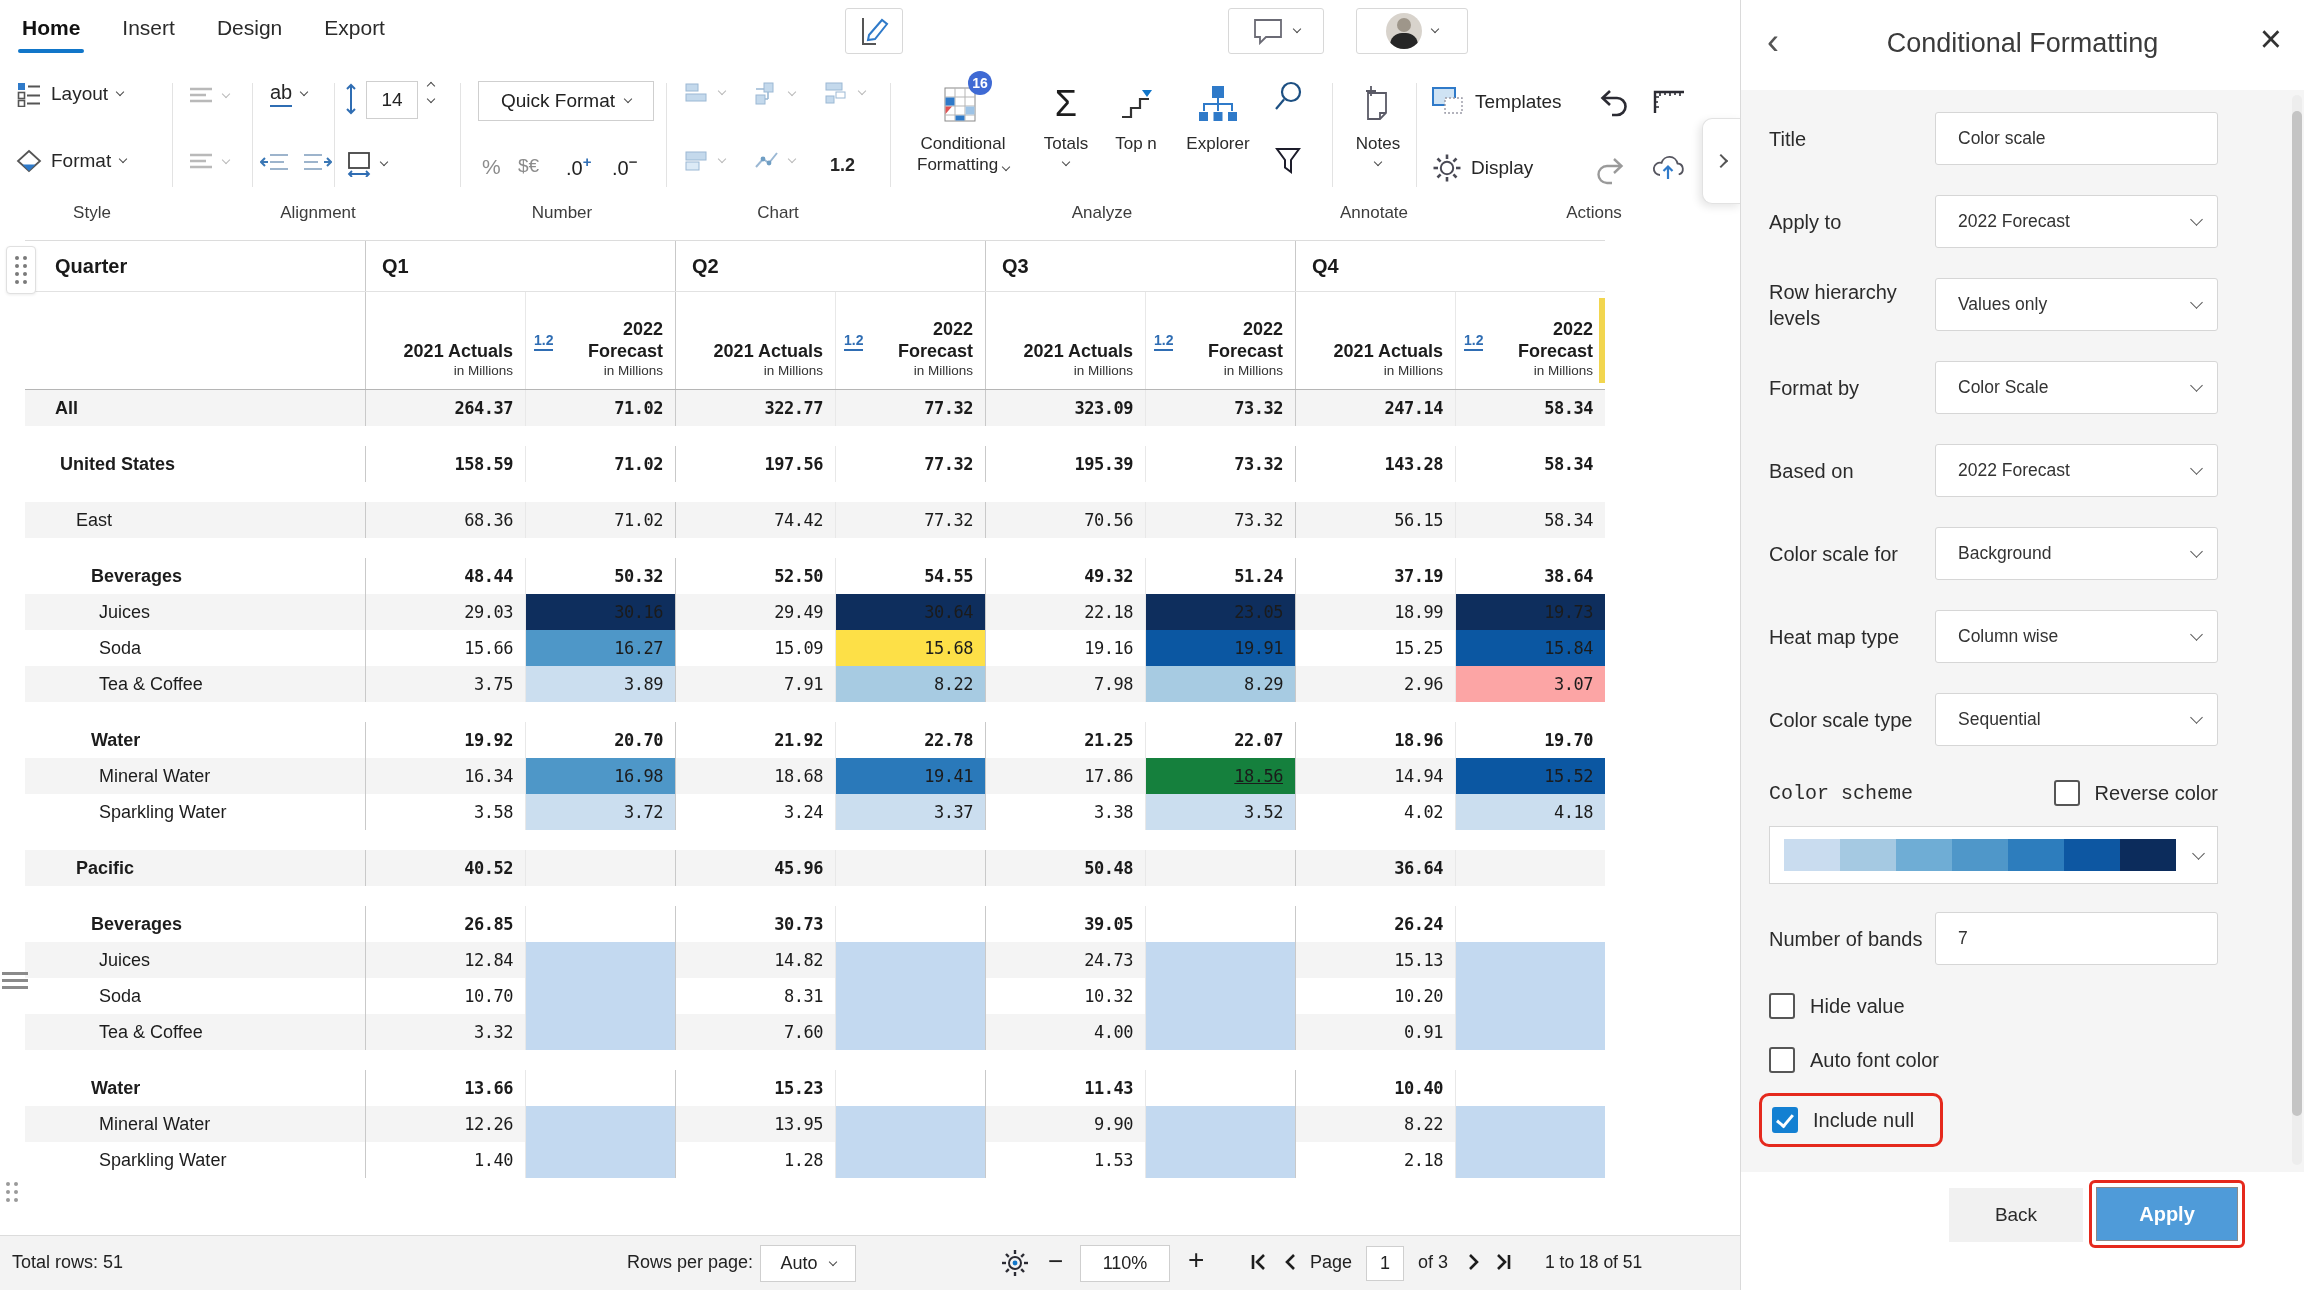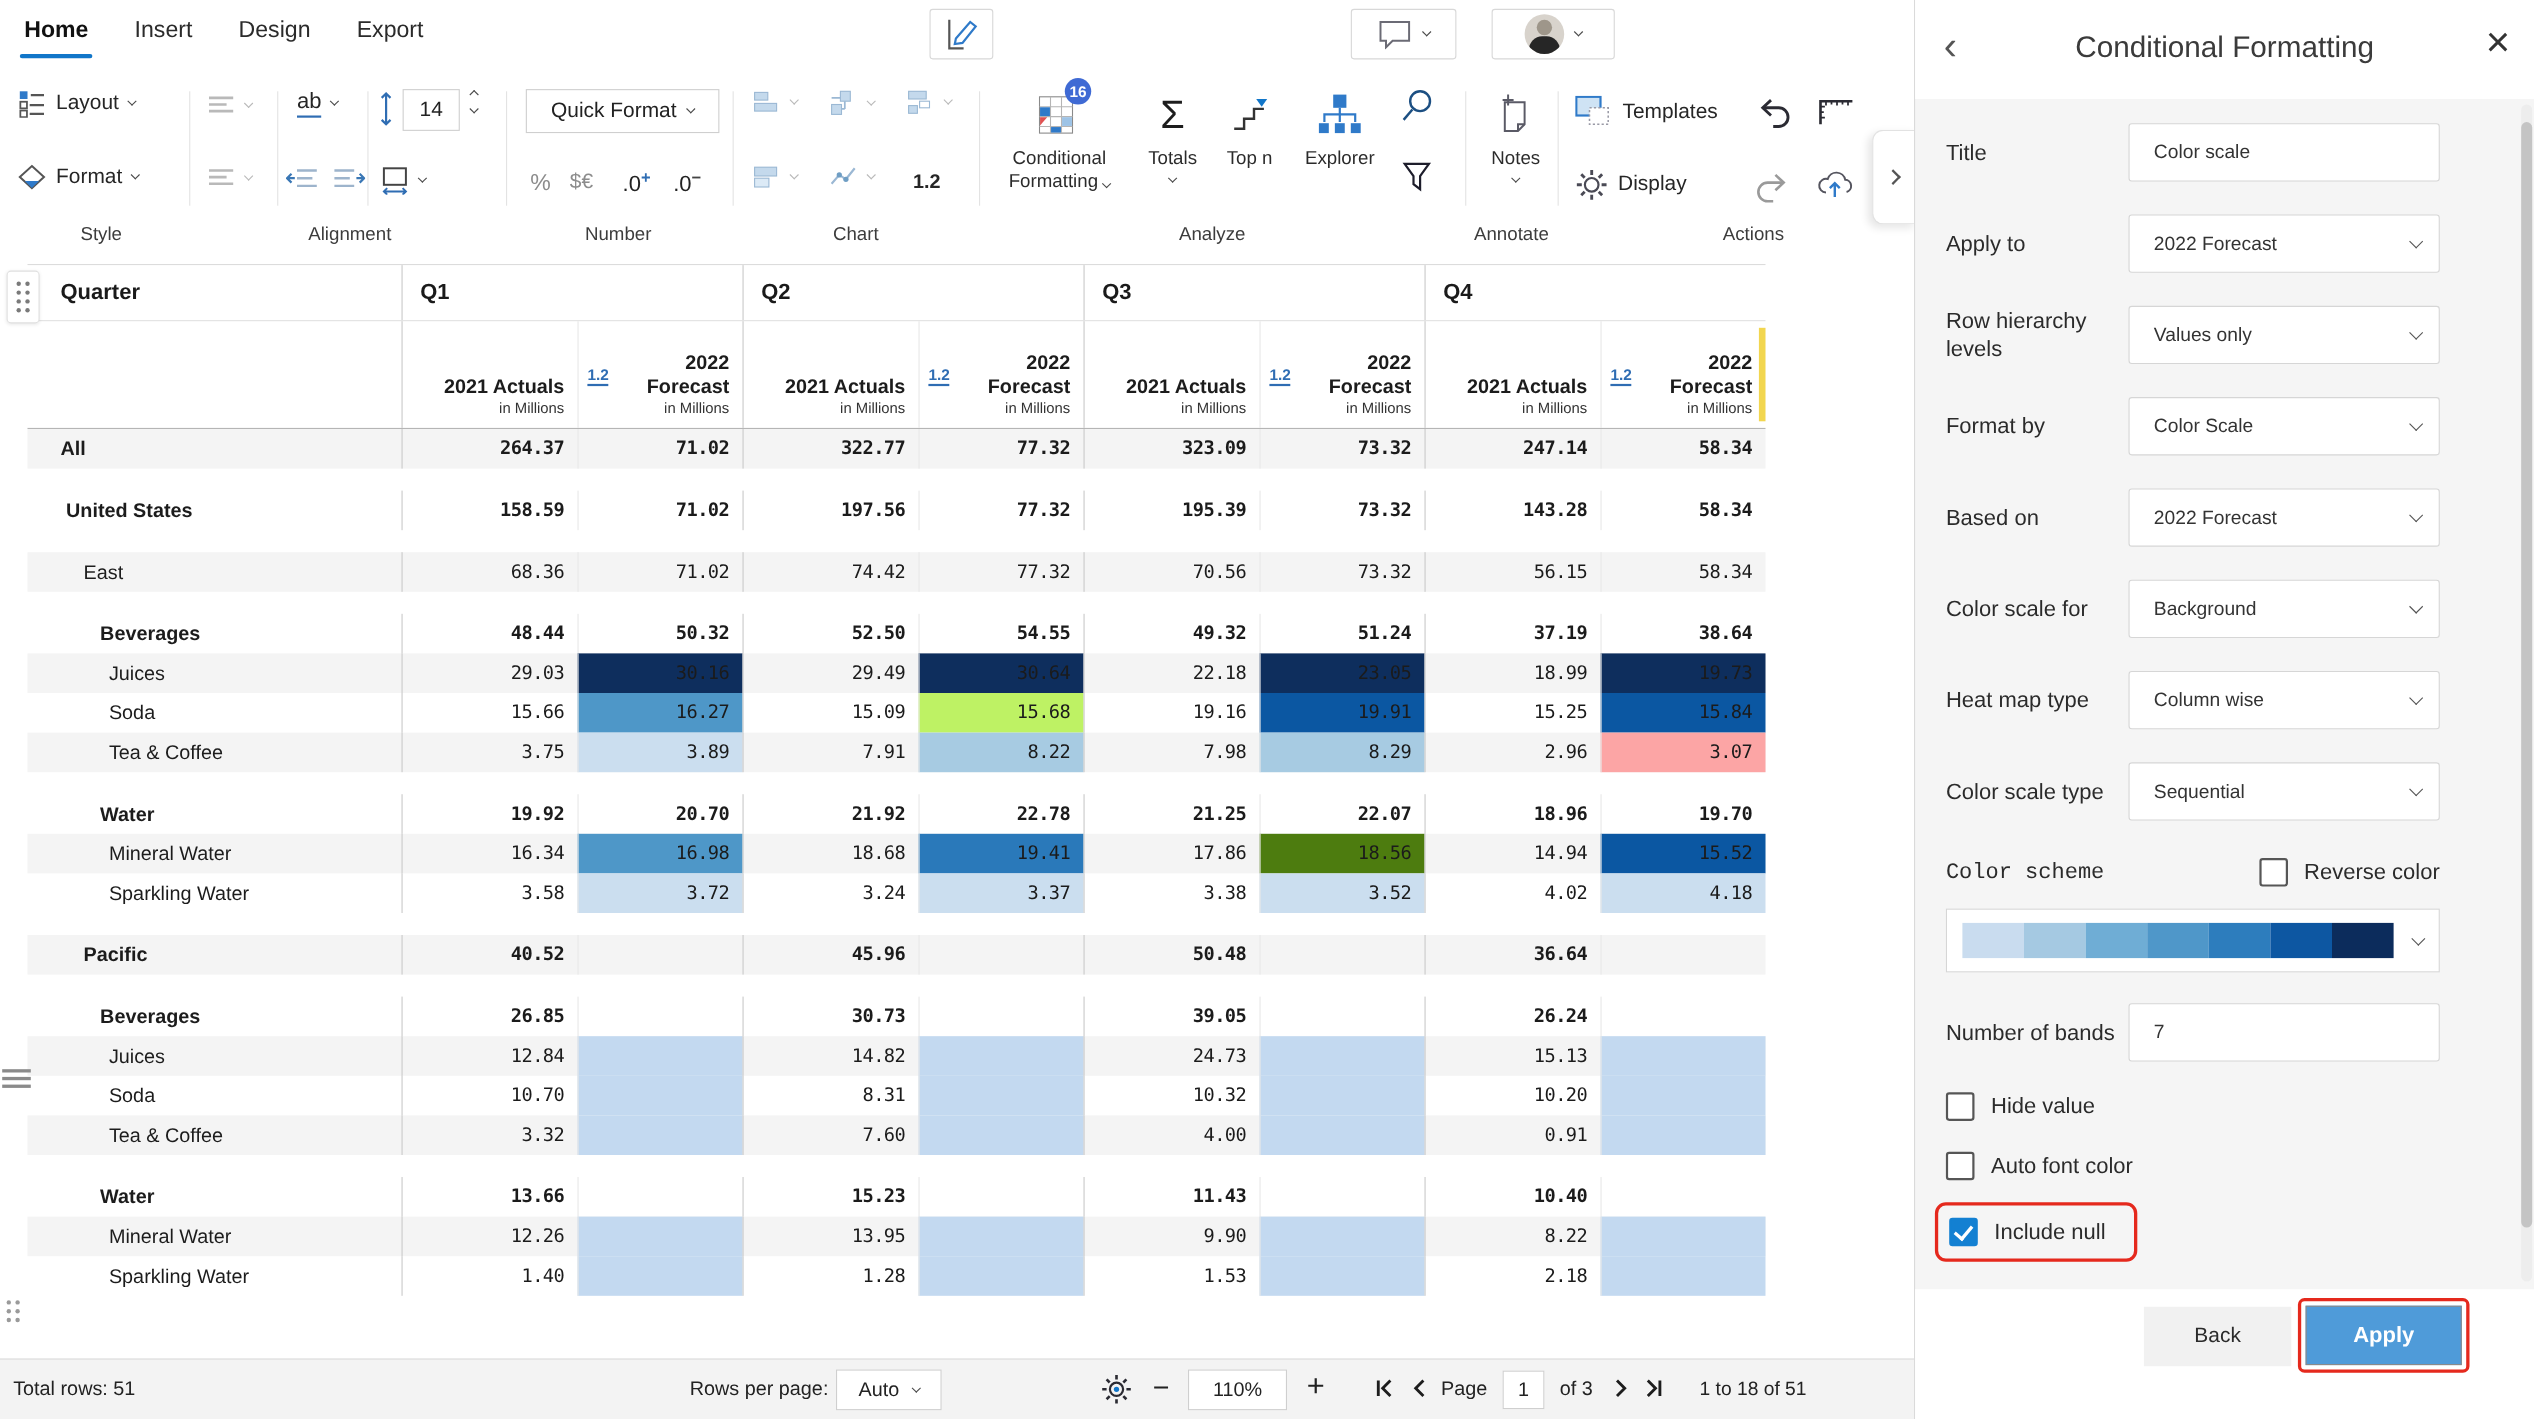--- a/index.html
+++ b/index.html
@@ -579,21 +579,21 @@
           <div class="c-val cA">22.18</div>
           <div class="c-val cF" style="background: rgb(14, 46, 93);">23.05</div>
           <div class="c-val cA">18.99</div>
           <div class="c-val cF" style="background: rgb(14, 46, 93);">19.73</div>
         </div>
         <div class="trow">
           <div class="c-label" style="padding-left: 74px;">Soda</div>
           <div class="c-val cA">15.66</div>
           <div class="c-val cF" style="background: rgb(78, 151, 200);">16.27</div>
           <div class="c-val cA">15.09</div>
-          <div class="c-val cF" style="background: #bef264;">15.68</div>
+          <div class="c-val cF" style="background: #fde047;">15.68</div>
           <div class="c-val cA">19.16</div>
           <div class="c-val cF" style="background: rgb(11, 87, 162);">19.91</div>
           <div class="c-val cA">15.25</div>
           <div class="c-val cF" style="background: rgb(11, 87, 162);">15.84</div>
         </div>
         <div class="trow stripe">
           <div class="c-label" style="padding-left: 74px;">Tea &amp; Coffee</div>
           <div class="c-val cA">3.75</div>
           <div class="c-val cF" style="background: rgb(203, 222, 239);">3.89</div>
           <div class="c-val cA">7.91</div>
@@ -615,21 +615,21 @@
           <div class="c-val cA" style="font-weight: 700;">18.96</div>
           <div class="c-val cF" style="font-weight: 700;">19.70</div>
         </div>
         <div class="trow stripe">
           <div class="c-label" style="padding-left: 74px;">Mineral Water</div>
           <div class="c-val cA">16.34</div>
           <div class="c-val cF" style="background: rgb(78, 151, 200);">16.98</div>
           <div class="c-val cA">18.68</div>
           <div class="c-val cF" style="background: rgb(42, 121, 186);">19.41</div>
           <div class="c-val cA">17.86</div>
-          <div class="c-val cF" style="background: #4d7c0f;">18.56</div>
+          <div class="c-val cF" style="background: #15803d; text-decoration: underline;">18.56</div>
           <div class="c-val cA">14.94</div>
           <div class="c-val cF" style="background: rgb(11, 87, 162);">15.52</div>
         </div>
         <div class="trow">
           <div class="c-label" style="padding-left: 74px;">Sparkling Water</div>
           <div class="c-val cA">3.58</div>
           <div class="c-val cF" style="background: rgb(203, 222, 239);">3.72</div>
           <div class="c-val cA">3.24</div>
           <div class="c-val cF" style="background: rgb(203, 222, 239);">3.37</div>
           <div class="c-val cA">3.38</div>

